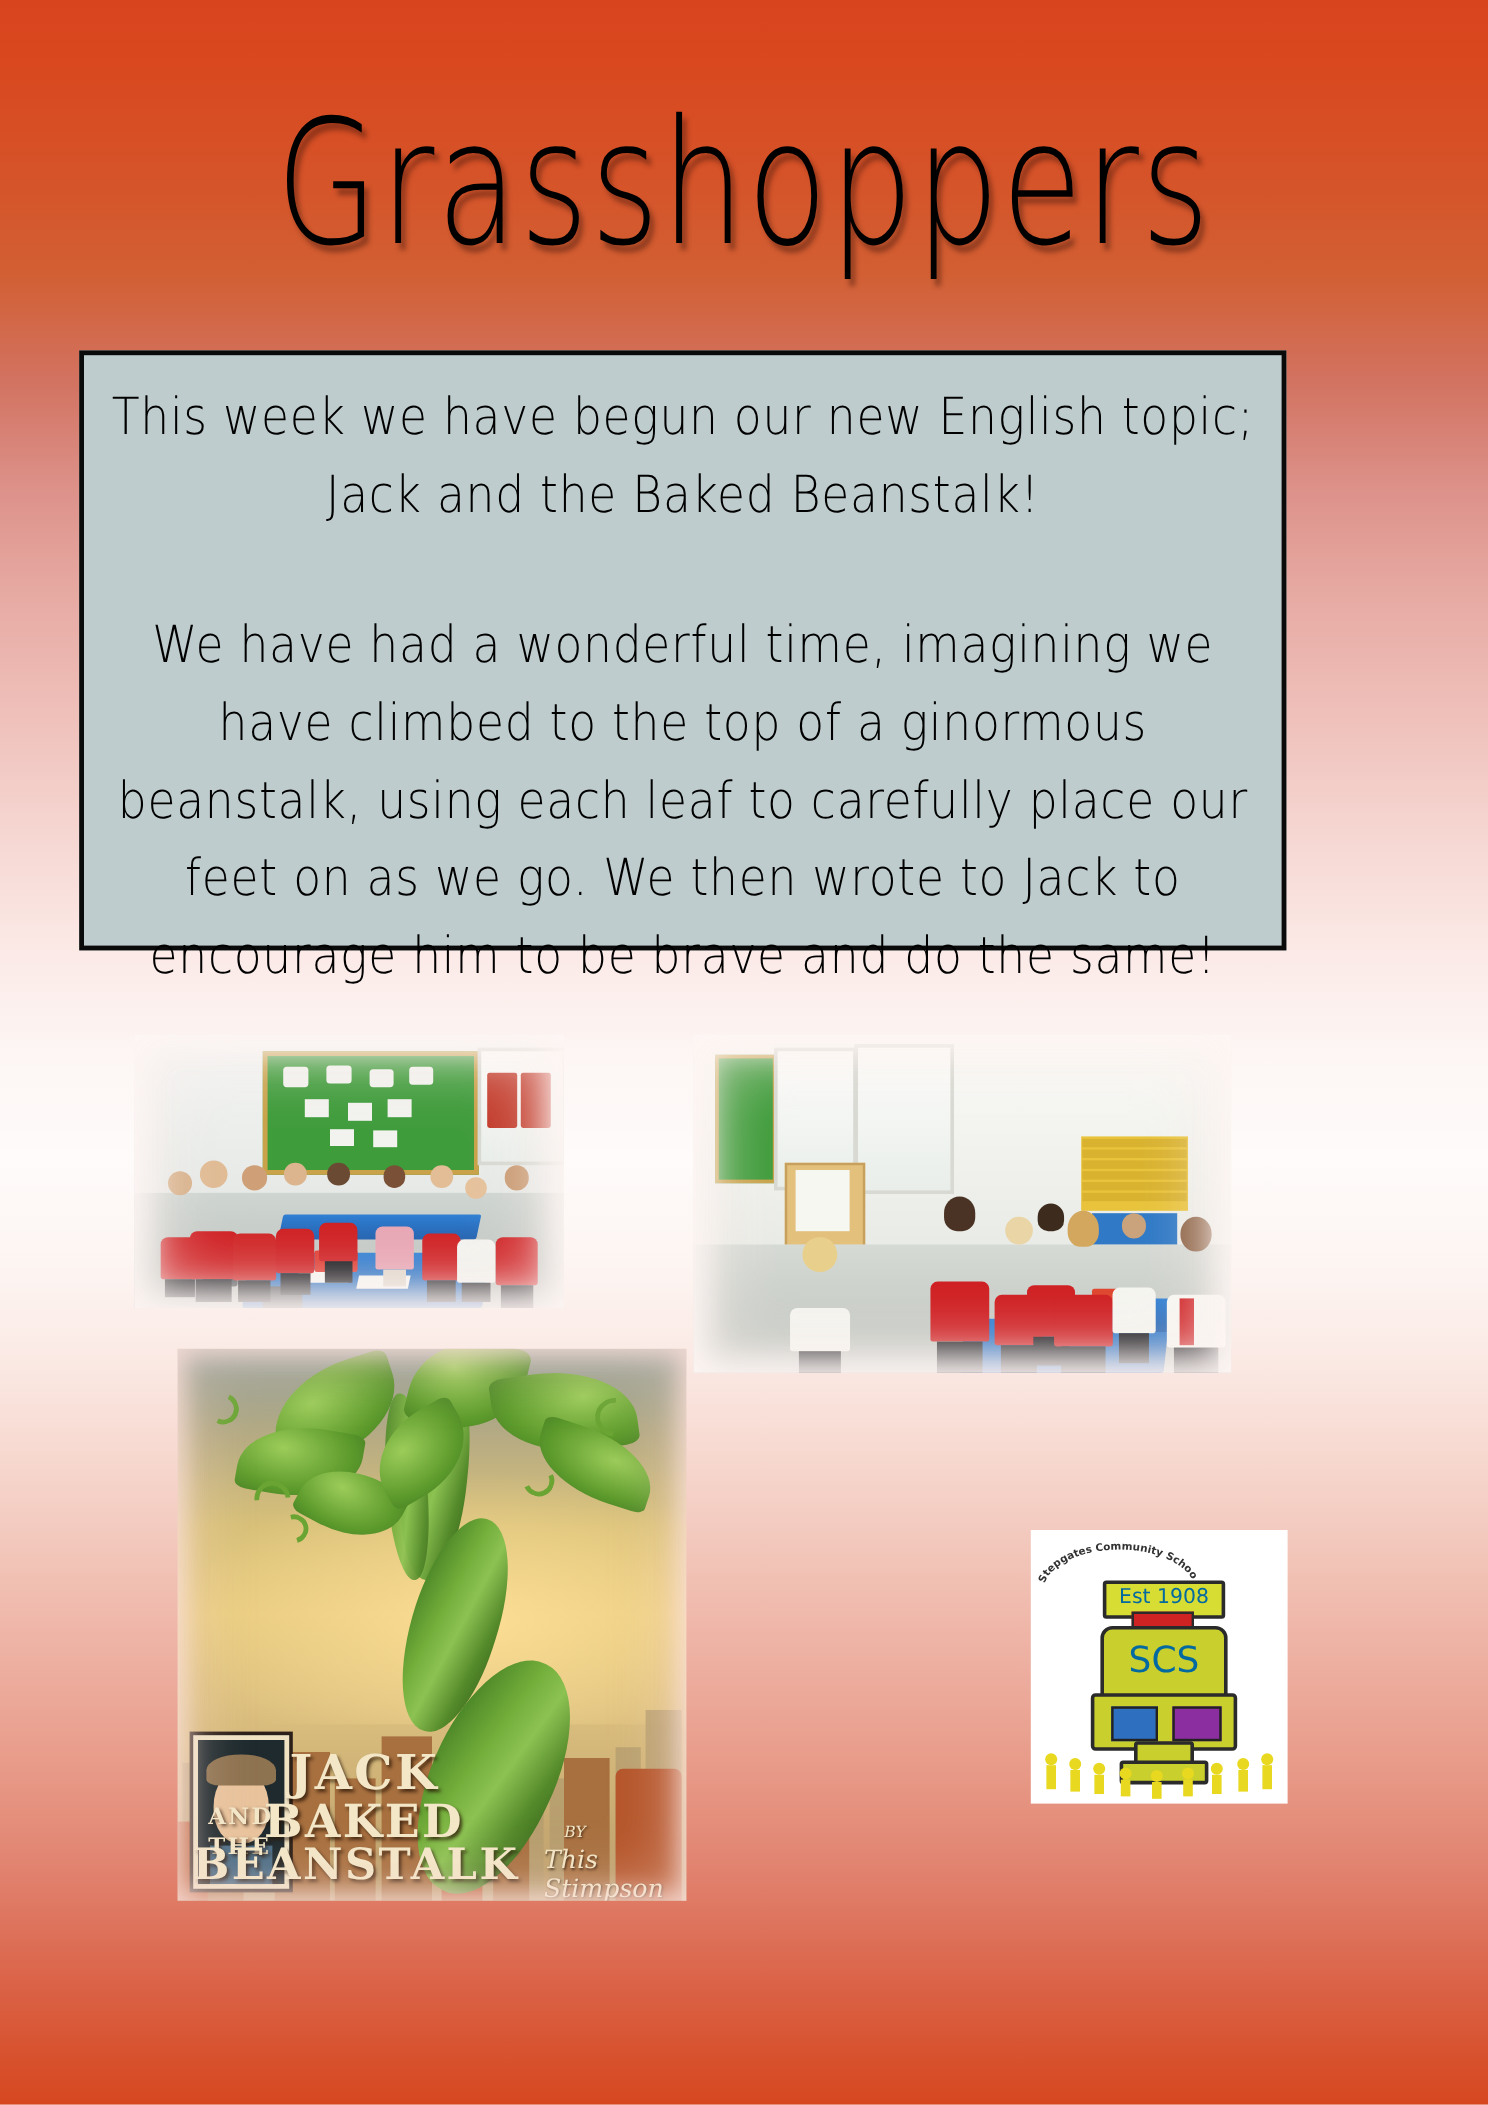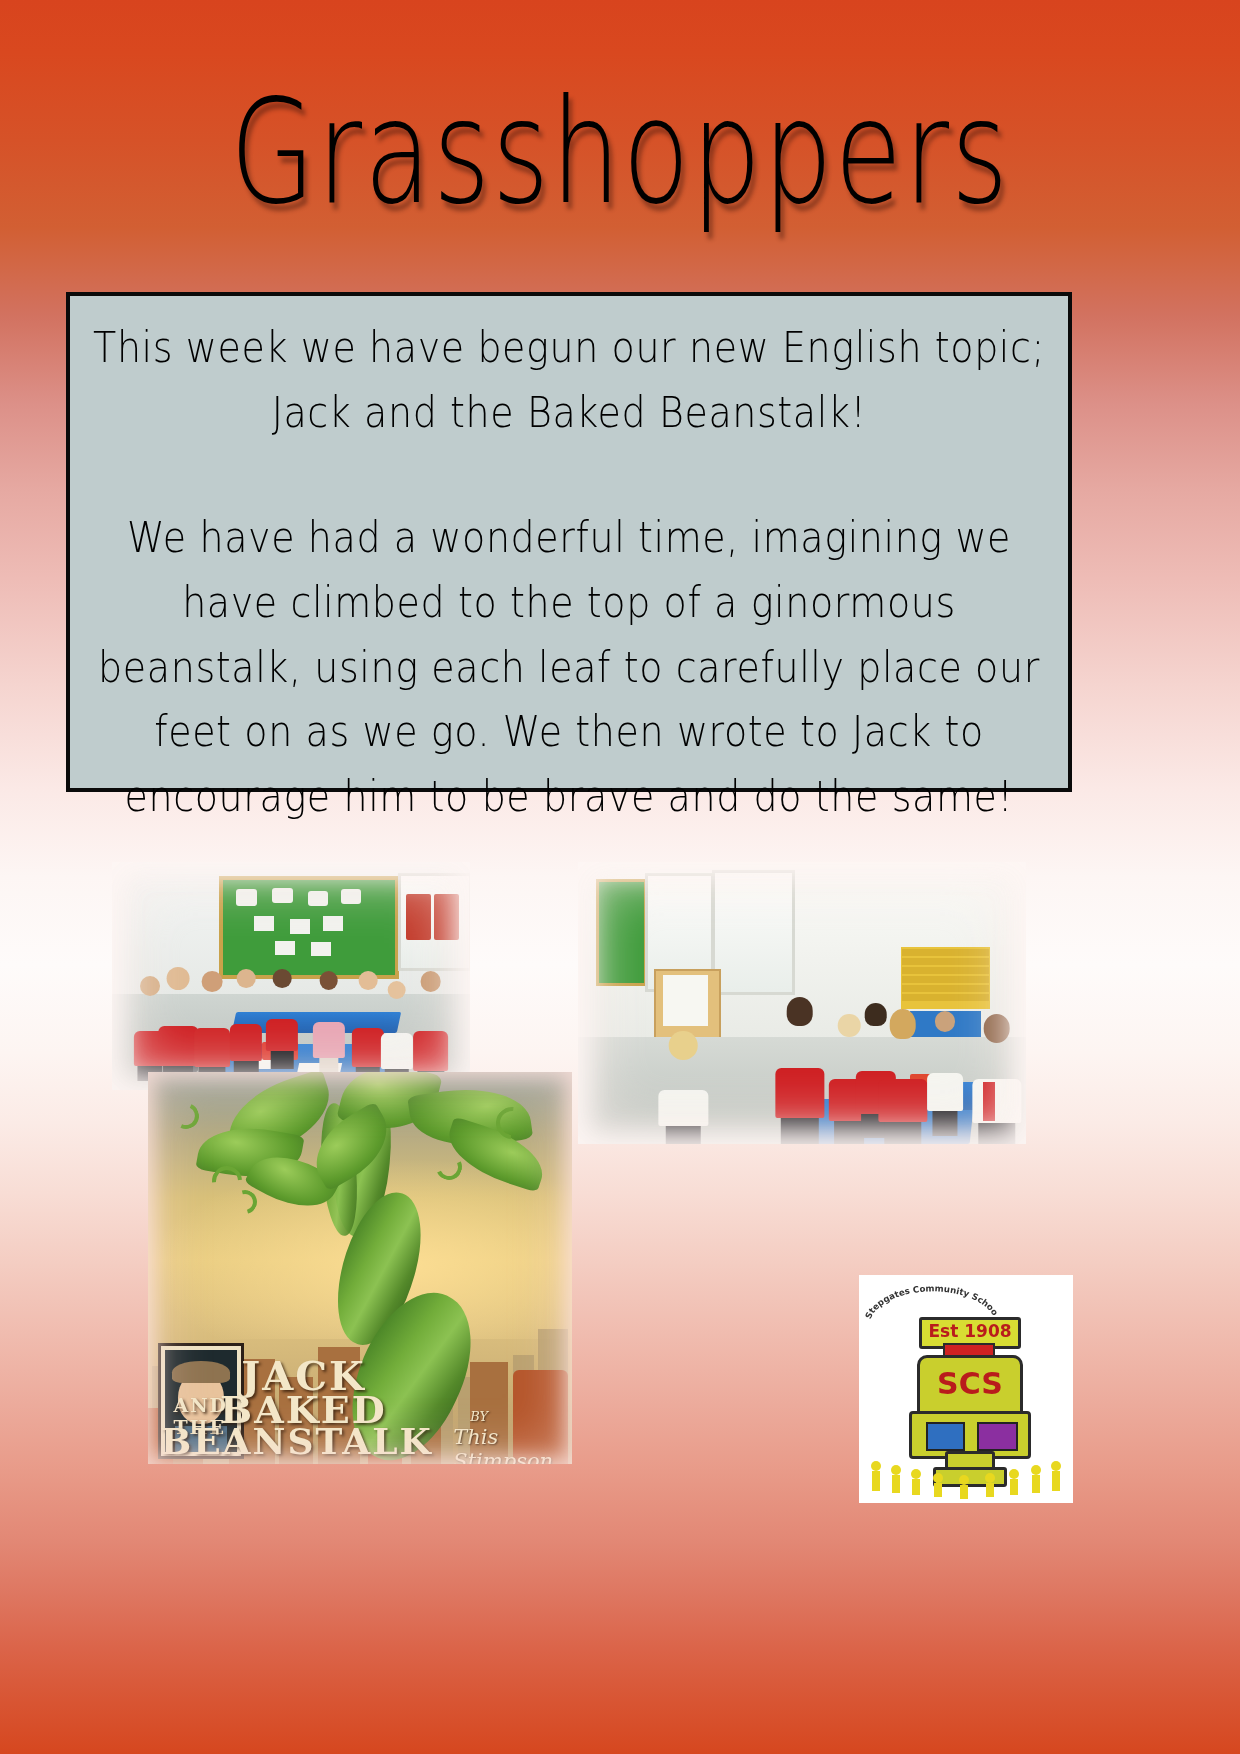--- a/index.html
+++ b/index.html
@@ -111,21 +111,21 @@
   
   #photo-classroom-1 {
     left: 112px; top: 862px; width: 358px; height: 228px;
   }
   
   #photo-classroom-2 {
     left: 578px; top: 862px; width: 448px; height: 282px;
   }
   
   #photo-book-cover {
-    left: 148px; top: 1072px; width: 424px; height: 392px;
+    left: 148px; top: 1124px; width: 424px; height: 460px;
   }
   
   #school-logo {
     position: absolute;
     left: 859px; top: 1275px; width: 214px; height: 228px;
     background: #ffffff;
     overflow: hidden;
   }
 
   
@@ -183,21 +183,21 @@
   .byline { position:absolute; color:#f2e6c6; font-family:"DejaVu Serif", serif; font-style:italic;
     text-shadow:1px 1px 2px rgba(40,20,5,0.8); }
 
   
   #logoart { position:absolute; inset:0; }
   .logo-arc { position:absolute; left:0; right:0; top:10px; height:40px; }
   .logo-arc text { font-family:"DejaVu Sans", sans-serif; font-weight:bold; fill:#333333; }
   .bellbody { position:absolute; background:#c9cf2d; border:3px solid #2b2b2b; }
   .estbox { position:absolute; background:#d8dd33; border:3px solid #2b2b2b; }
   .redbar { position:absolute; background:#cf2222; border:2px solid #2b2b2b; }
-  .scs { position:absolute; color:#b91c1c; font-family:"DejaVu Sans", sans-serif; font-weight:bold; }
+  .scs { position:absolute; color:#0369a1; font-family:"DejaVu Sans", sans-serif; font-weight:normal; }
   .child { position:absolute; background:#e8d81f; }
 </style>
 </head>
 <body>
 
 <div id="poster">
 
   <div id="title">Grasshoppers</div>
 
   <div id="textbox">

